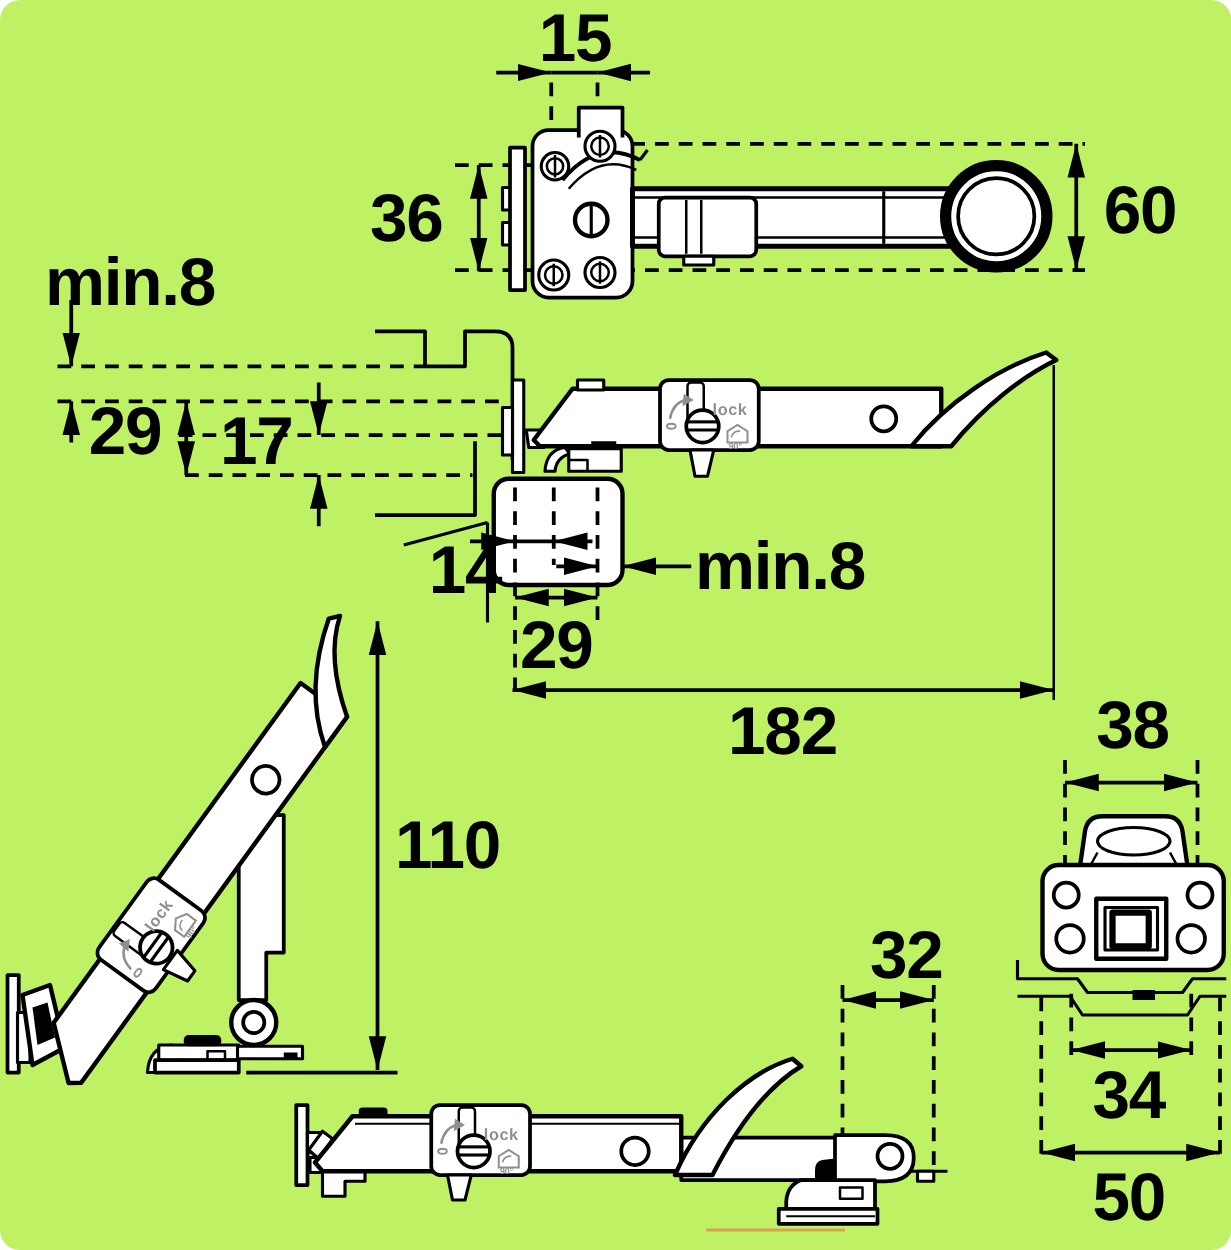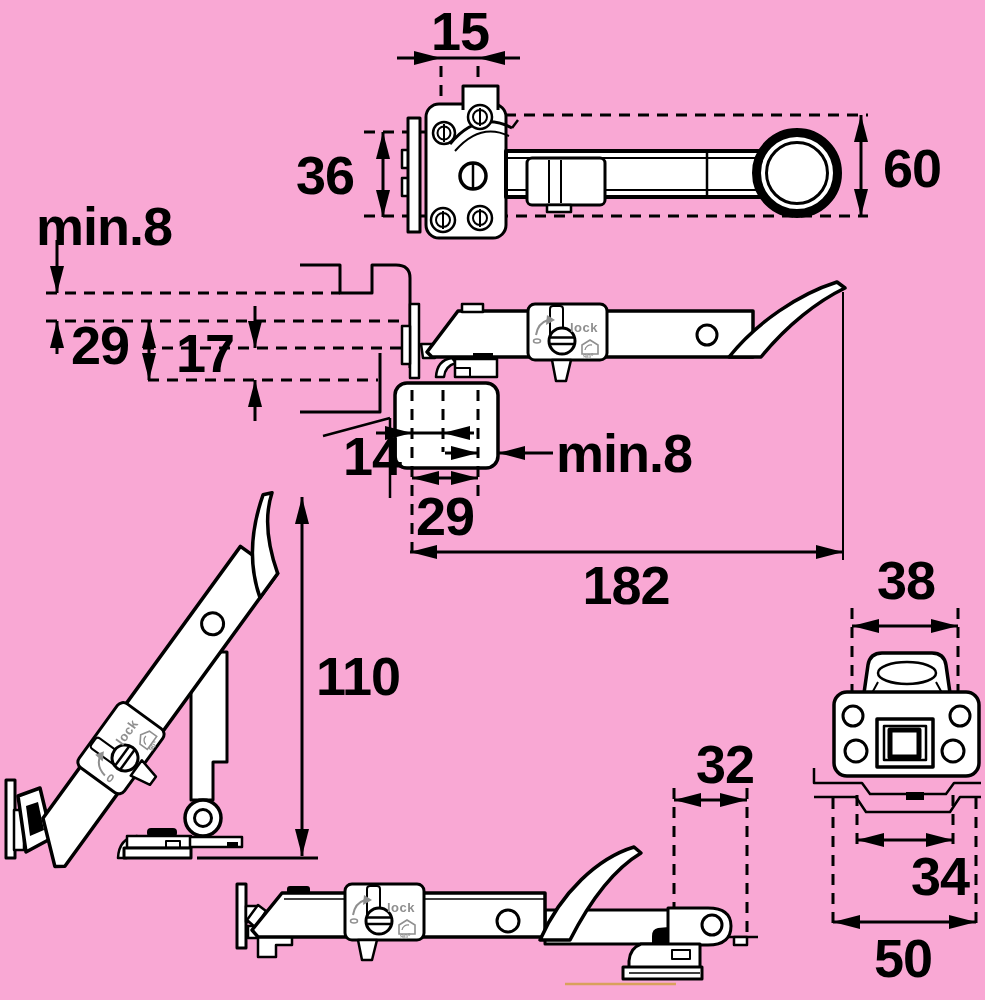--- a/index.html
+++ b/index.html
@@ -1,17 +1,17 @@
 <!DOCTYPE html>
 <html><head>
 <meta charset="utf-8">
 <style>
   html,body{margin:0;padding:0;background:#fff;}
-  .stage{position:relative;width:985px;height:1000px;background:#f9a8d4;overflow:hidden;
-         font-family:"Liberation Sans",sans-serif;}
+  .stage{position:relative;width:985px;height:1000px;background:#bef264;overflow:hidden;
+         font-family:"Liberation Sans",sans-serif;border-radius:16px;}
   .stage svg{position:absolute;left:0;top:0;}
   .dim{position:absolute;font-weight:700;font-size:54px;line-height:1;color:#000;
        letter-spacing:-1px;white-space:nowrap;}
   .dim.c{text-align:center;}
   
   .w{fill:#fff;stroke:#000;stroke-linejoin:round;}
   .n{fill:none;stroke:#000;stroke-linejoin:round;}
   .b{fill:#000;stroke:none;}
   .gy{fill:none;stroke:#8f8f8f;}
   .s15{stroke-width:1.5}.s2{stroke-width:2}.s25{stroke-width:2.5}.s3{stroke-width:3}
@@ -269,16 +269,16 @@
 <div class="dim" style="left:36px;top:199px;">min.8</div>
 <div class="dim c" style="left:63px;top:318px;width:74px;">29</div>
 <div class="dim c" style="left:168px;top:326px;width:74px;">17</div>
 <div class="dim c" style="left:303px;top:429px;width:74px;margin-left:32px;">14</div>
 <div class="dim" style="left:556px;top:426px;">min.8</div>
 <div class="dim c" style="left:408px;top:489px;width:74px;">29</div>
 <div class="dim c" style="left:572px;top:558px;width:108px;">182</div>
 <div class="dim" style="left:316px;top:649px;">110</div>
 <div class="dim c" style="left:688px;top:737px;width:74px;">32</div>
 <div class="dim c" style="left:869px;top:553px;width:74px;text-align:center;">38</div>
-<div class="dim c" style="left:903px;top:849px;width:74px;">34</div>
+<div class="dim c" style="left:866px;top:849px;width:74px;">34</div>
 <div class="dim c" style="left:866px;top:931px;width:74px;">50</div>
 
 </div>
 
 </body></html>

